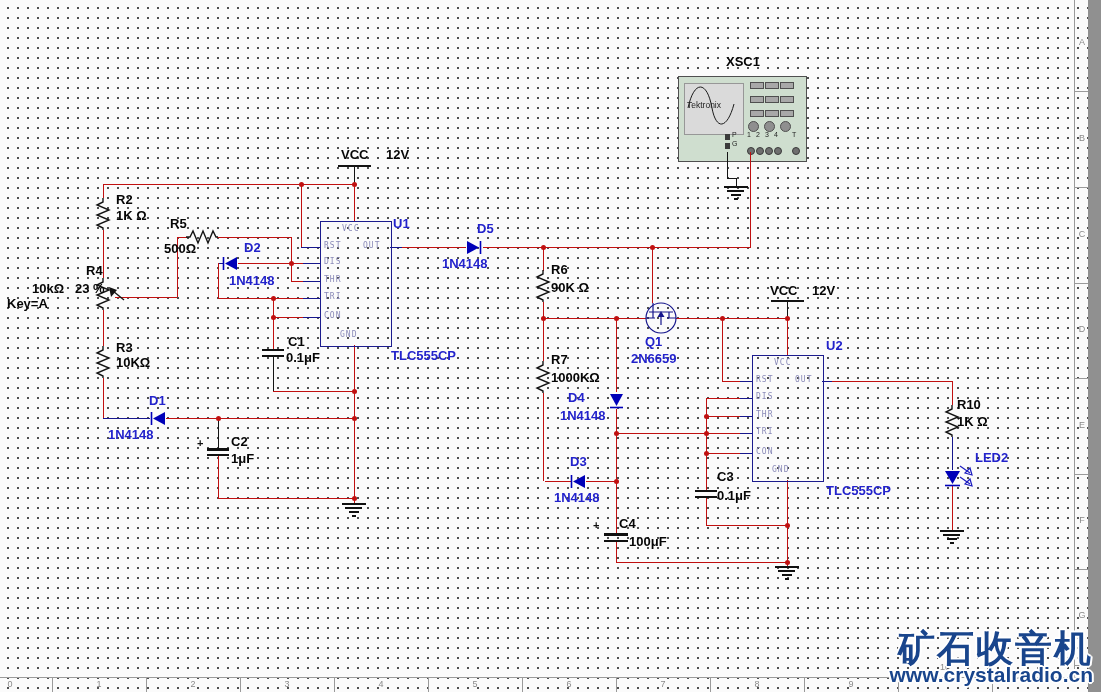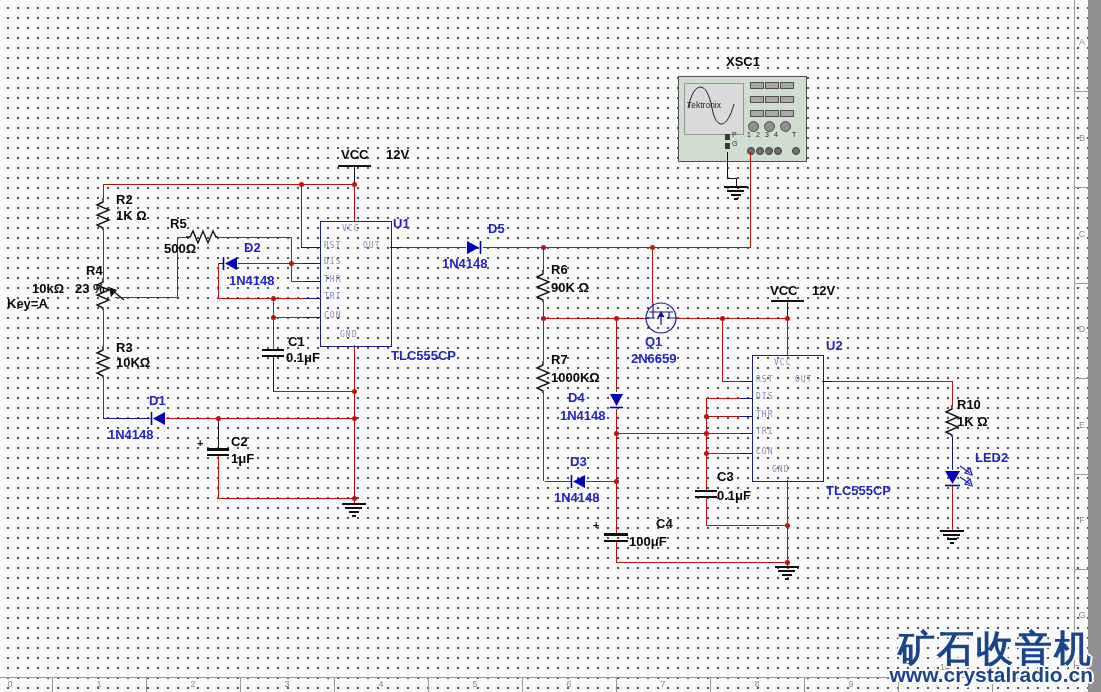--- a/index.html
+++ b/index.html
@@ -306,21 +306,21 @@
   <div>
     <div class="plate" style="left:695px;top:490px;width:22px;height:2px"></div>
     <div class="plate" style="left:695px;top:496px;width:22px;height:2px"></div>
     <span class="lb" style="left:717px;top:469px">C3</span>
     <span class="lb" style="left:717px;top:488px">0.1μF</span>
   </div>
   <div>
     <div class="plate" style="left:604px;top:533px;width:24px;height:3px"></div>
     <div class="plate" style="left:604px;top:540px;width:24px;height:2px"></div>
     <span class="plus" style="left:593px;top:519px">+</span>
-    <span class="lb" style="left:656px;top:516px">C4</span>
+    <span class="lb" style="left:619px;top:516px">C4</span>
     <span class="lb" style="left:629px;top:534px">100μF</span>
   </div>
 
   <div>
     <svg class="cmp" style="left:149px;top:411px" width="18" height="15">
       <line x1="2.5" y1="1" x2="2.5" y2="14" stroke="#0000b8" stroke-width="1.6"></line>
       <polygon points="16,1 16,14 4,7.5" fill="#0000b8"></polygon>
       </svg>
     <span class="lbb" style="left:149px;top:393px">D1</span>
     <span class="lbb" style="left:108px;top:427px">1N4148</span>
@@ -347,21 +347,21 @@
       <line x1="1" y1="15.5" x2="14" y2="15.5" stroke="#0000b8" stroke-width="1.6"></line>
       </svg>
     <span class="lbb" style="left:568px;top:390px">D4</span>
     <span class="lbb" style="left:560px;top:408px">1N4148</span>
   </div>
   <div>
     <svg class="cmp" style="left:466px;top:240px" width="18" height="15">
       <polygon points="1,1 1,14 13,7.5" fill="#0000b8"></polygon>
       <line x1="14.5" y1="1" x2="14.5" y2="14" stroke="#0000b8" stroke-width="1.6"></line>
       </svg>
-    <span class="lbb" style="left:488px;top:221px">D5</span>
+    <span class="lbb" style="left:477px;top:221px">D5</span>
     <span class="lbb" style="left:442px;top:256px">1N4148</span>
   </div>
 
   <div>
     <svg class="cmp" style="left:944px;top:470px" width="17" height="18">
       <polygon points="1,1 16,1 8.5,14" fill="#0000b8"></polygon>
       <line x1="1" y1="15.5" x2="16" y2="15.5" stroke="#0000b8" stroke-width="1.6"></line>
       </svg>
     <svg class="cmp" style="left:958px;top:463px" width="24" height="28">
       <line x1="2" y1="3" x2="12" y2="10" stroke="#1d1dc0" stroke-width="1.2"></line>

